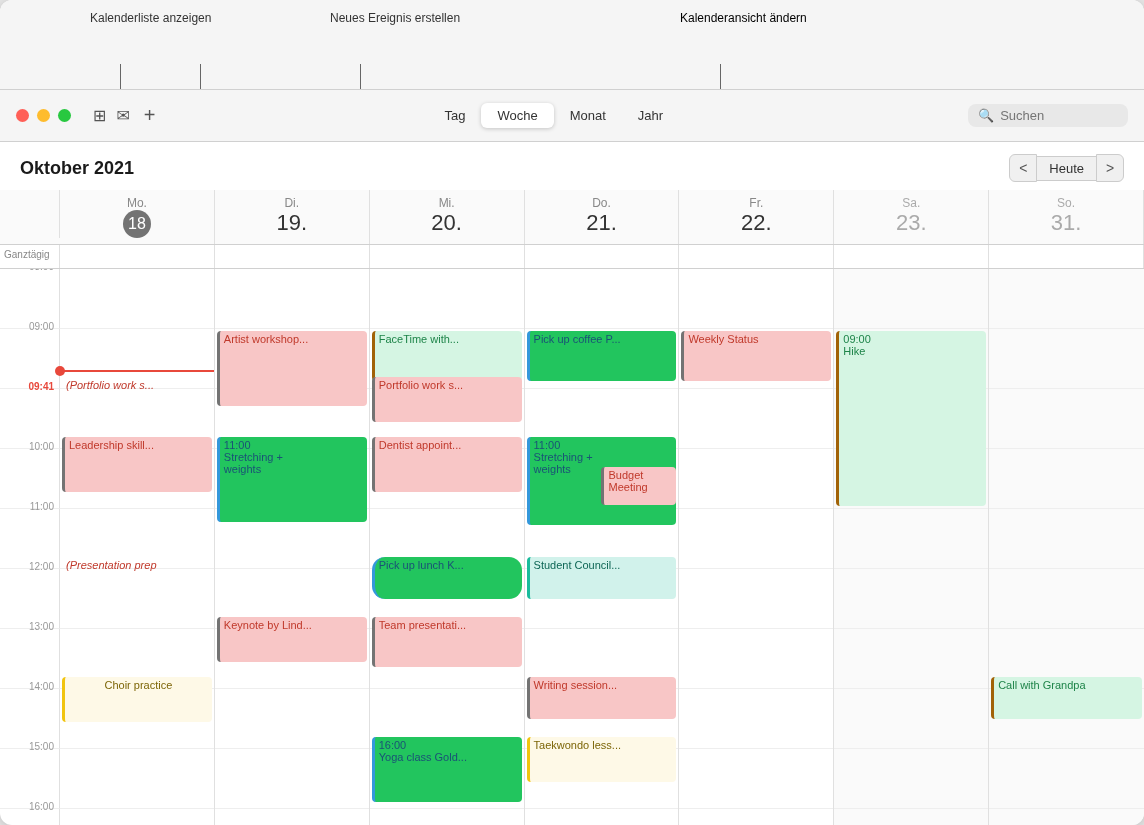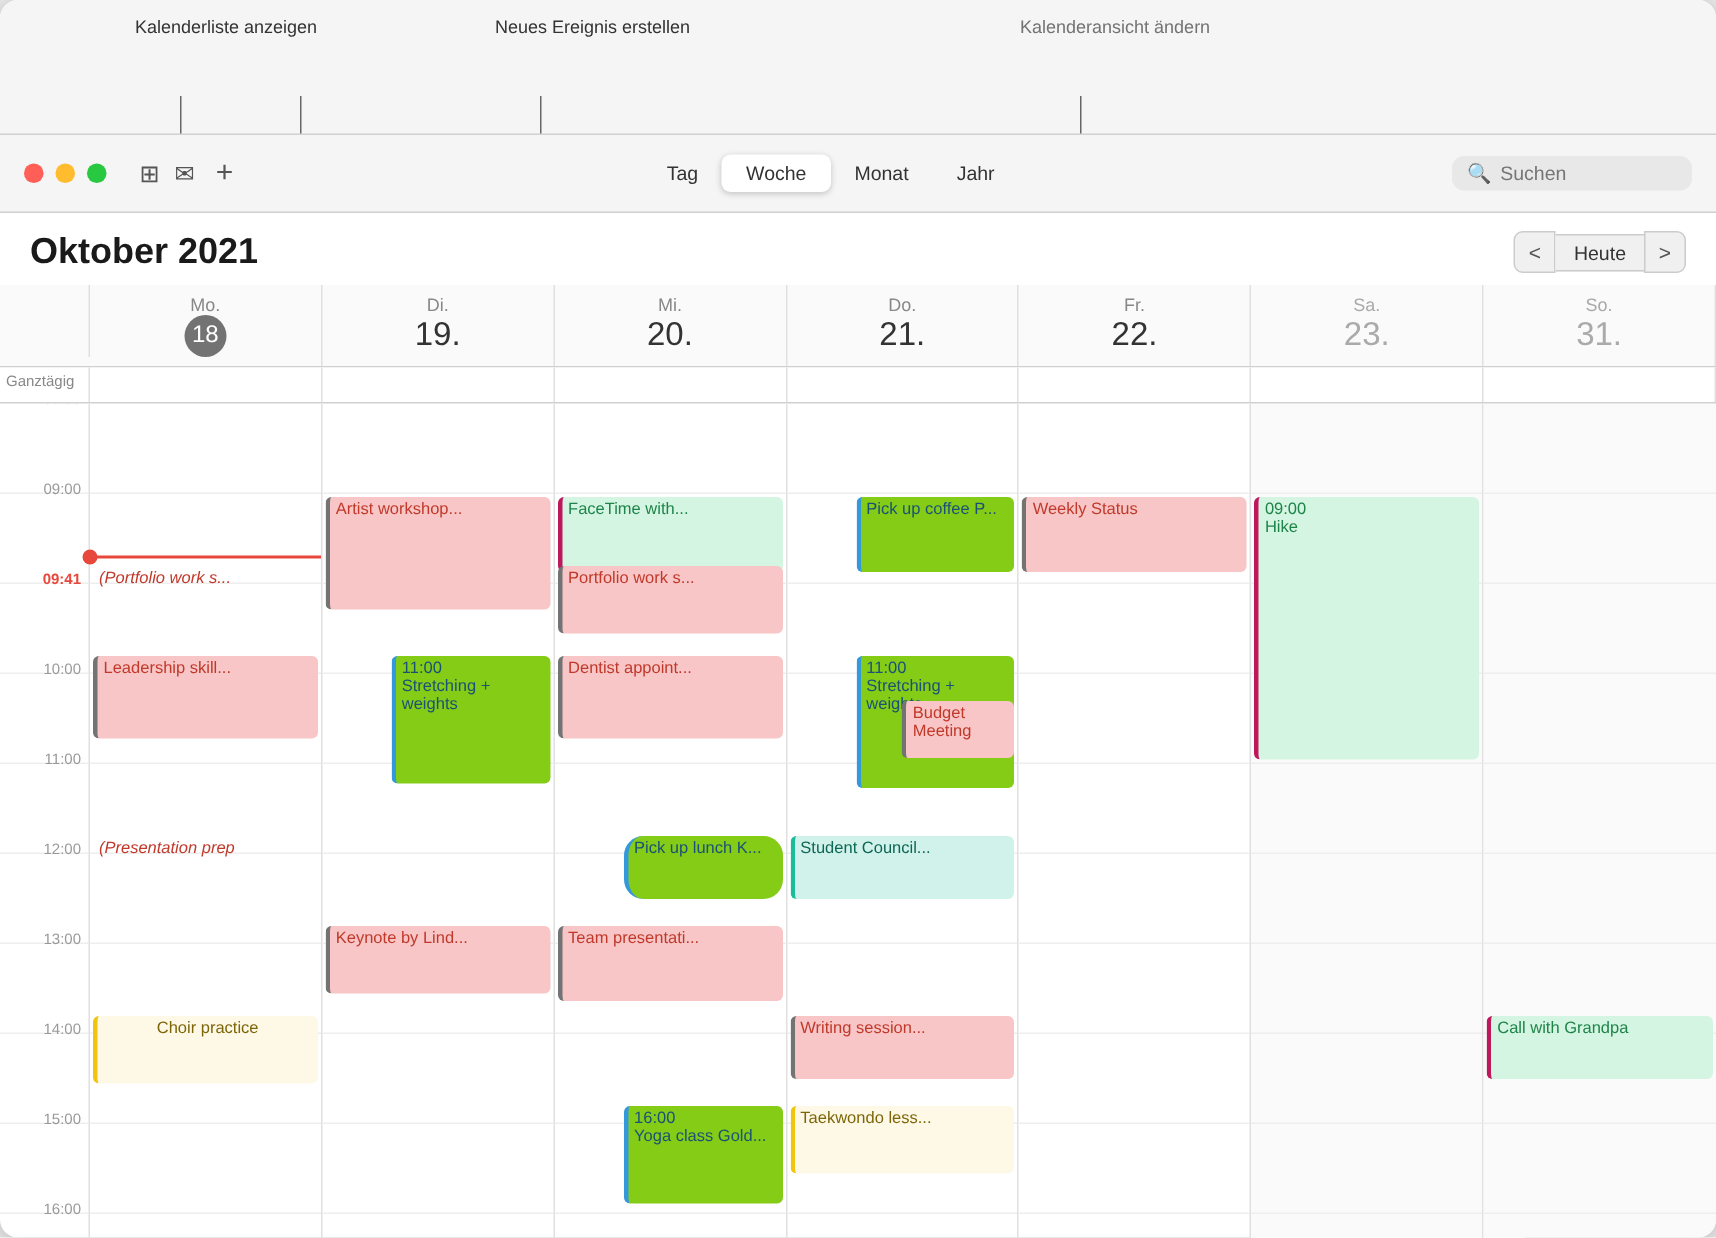--- a/index.html
+++ b/index.html
@@ -69,21 +69,21 @@
       outline: none;
       width: 120px;
     }
     
     .month-header {
       padding: 12px 20px 8px 20px;
       display: flex;
       align-items: center;
       justify-content: space-between;
     }
-    .month-title { font-size: 24px; font-weight: 700; color: #1a1a1a; }
+    .month-title { font-size: 18px; font-weight: 700; color: #1a1a1a; }
     .nav-buttons { display: flex; align-items: center; gap: 0; }
     .nav-btn {
       width: 28px; height: 28px;
       background: #f0f0f0;
       border: 1px solid #ccc;
       cursor: pointer;
       display: flex; align-items: center; justify-content: center;
       font-size: 14px;
       color: #555;
     }
@@ -196,36 +196,36 @@
       padding: 2px 4px;
       font-size: 11px;
       font-weight: 500;
       cursor: pointer;
       overflow: hidden;
       z-index: 5;
       left: 2px;
       right: 2px;
     }
     .event-pink { background: #f8c6c6; color: #c0392b; border-left: 3px solid #737373; }
-    .event-blue { background: #84cc16; color: #1a5276; border-left: 3px solid #3498db; margin-left: 44px; }
-    .event-green { background: #d5f5e3; color: #1e8449; border-left: 3px solid #be185d; }
+    .event-blue { background: #22c55e; color: #1a5276; border-left: 3px solid #3498db; }
+    .event-green { background: #d5f5e3; color: #1e8449; border-left: 3px solid #a16207; }
     .event-yellow { background: #fef9e7; color: #7d6608; border-left: 3px solid #f1c40f; }
     .event-teal { background: #d1f2eb; color: #0e6655; border-left: 3px solid #1abc9c; }
   </style>
 </head>
 <body>
 
 <div class="window">
 
   <div style="background:#f5f5f5; height:90px; position:relative; border-bottom:1px solid #d0d0d0;">
     <div style="position:absolute; top:10px; left:90px; font-size:12px; color:#333; text-align:center; line-height:1.4;">Kalenderliste
 anzeigen</div>
     <div style="position:absolute; top:10px; left:330px; font-size:12px; color:#333; text-align:center; line-height:1.4;">Neues Ereignis
 erstellen</div>
-    <div style="position:absolute; top:10px; left:680px; font-size:12px; color:#737373; text-align:center; line-height:1.4;">Kalenderansicht
+    <div style="position:absolute; top:10px; left:680px; font-size:12px; color:#000000; text-align:center; line-height:1.4;">Kalenderansicht
 ändern</div>
 
     <div style="position:absolute; bottom:0; left:120px; width:1px; height:25px; background:#666;"></div>
     <div style="position:absolute; bottom:0; left:200px; width:1px; height:25px; background:#666;"></div>
     <div style="position:absolute; bottom:0; left:360px; width:1px; height:25px; background:#666;"></div>
     <div style="position:absolute; bottom:0; left:720px; width:1px; height:25px; background:#666;"></div>
   </div>
 
   <div class="titlebar">
     <div class="traffic-lights">

